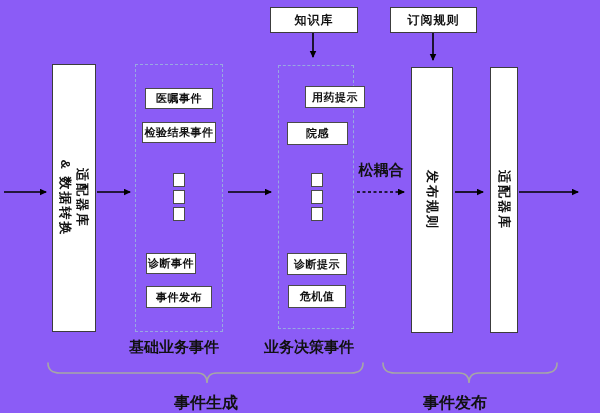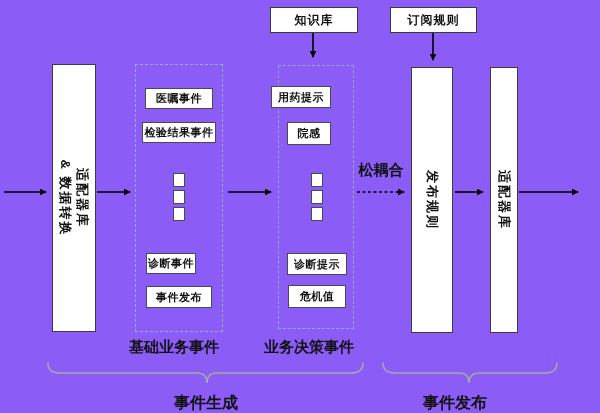--- a/index.html
+++ b/index.html
@@ -92,24 +92,24 @@
   </div>
   <div class="abs ev" style="left:146px;top:253px;width:50px;height:21px;">
     <span>诊断事件</span>
   </div>
   <div class="abs ev" style="left:146px;top:286px;width:66px;height:22px;">
     <span>事件发布</span>
   </div>
   <div class="abs lbl lbl15" style="left:114px;top:338px;width:120px;">基础业务事件</div>
 
   <div class="abs group" style="left:278px;top:65px;width:76px;height:264px;"></div>
-  <div class="abs ev" style="left:271px;top:86px;width:60px;height:22px;">
+  <div class="abs ev" style="left:305px;top:86px;width:60px;height:22px;">
     <span>用药提示</span>
   </div>
-  <div class="abs ev" style="left:287px;top:122px;width:44px;height:23px;">
+  <div class="abs ev" style="left:287px;top:122px;width:61px;height:23px;">
     <span>院感</span>
   </div>
   <div class="abs dots" style="left:311px;top:173px;">
     <div class="sq"></div>
     <div class="sq"></div>
     <div class="sq"></div>
   </div>
   <div class="abs ev" style="left:287px;top:253px;width:60px;height:22px;">
     <span>诊断提示</span>
   </div>

